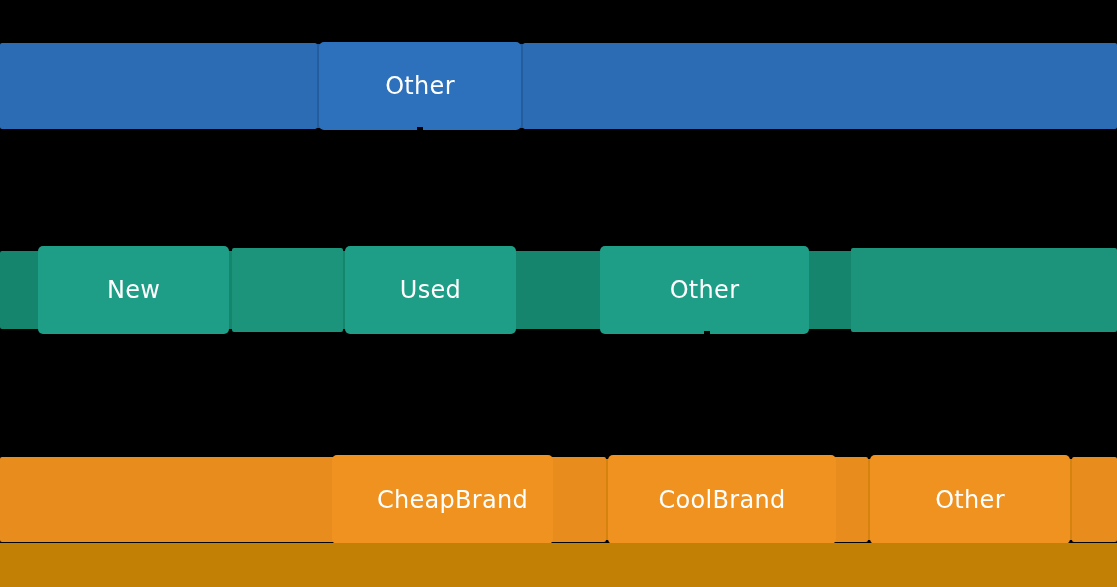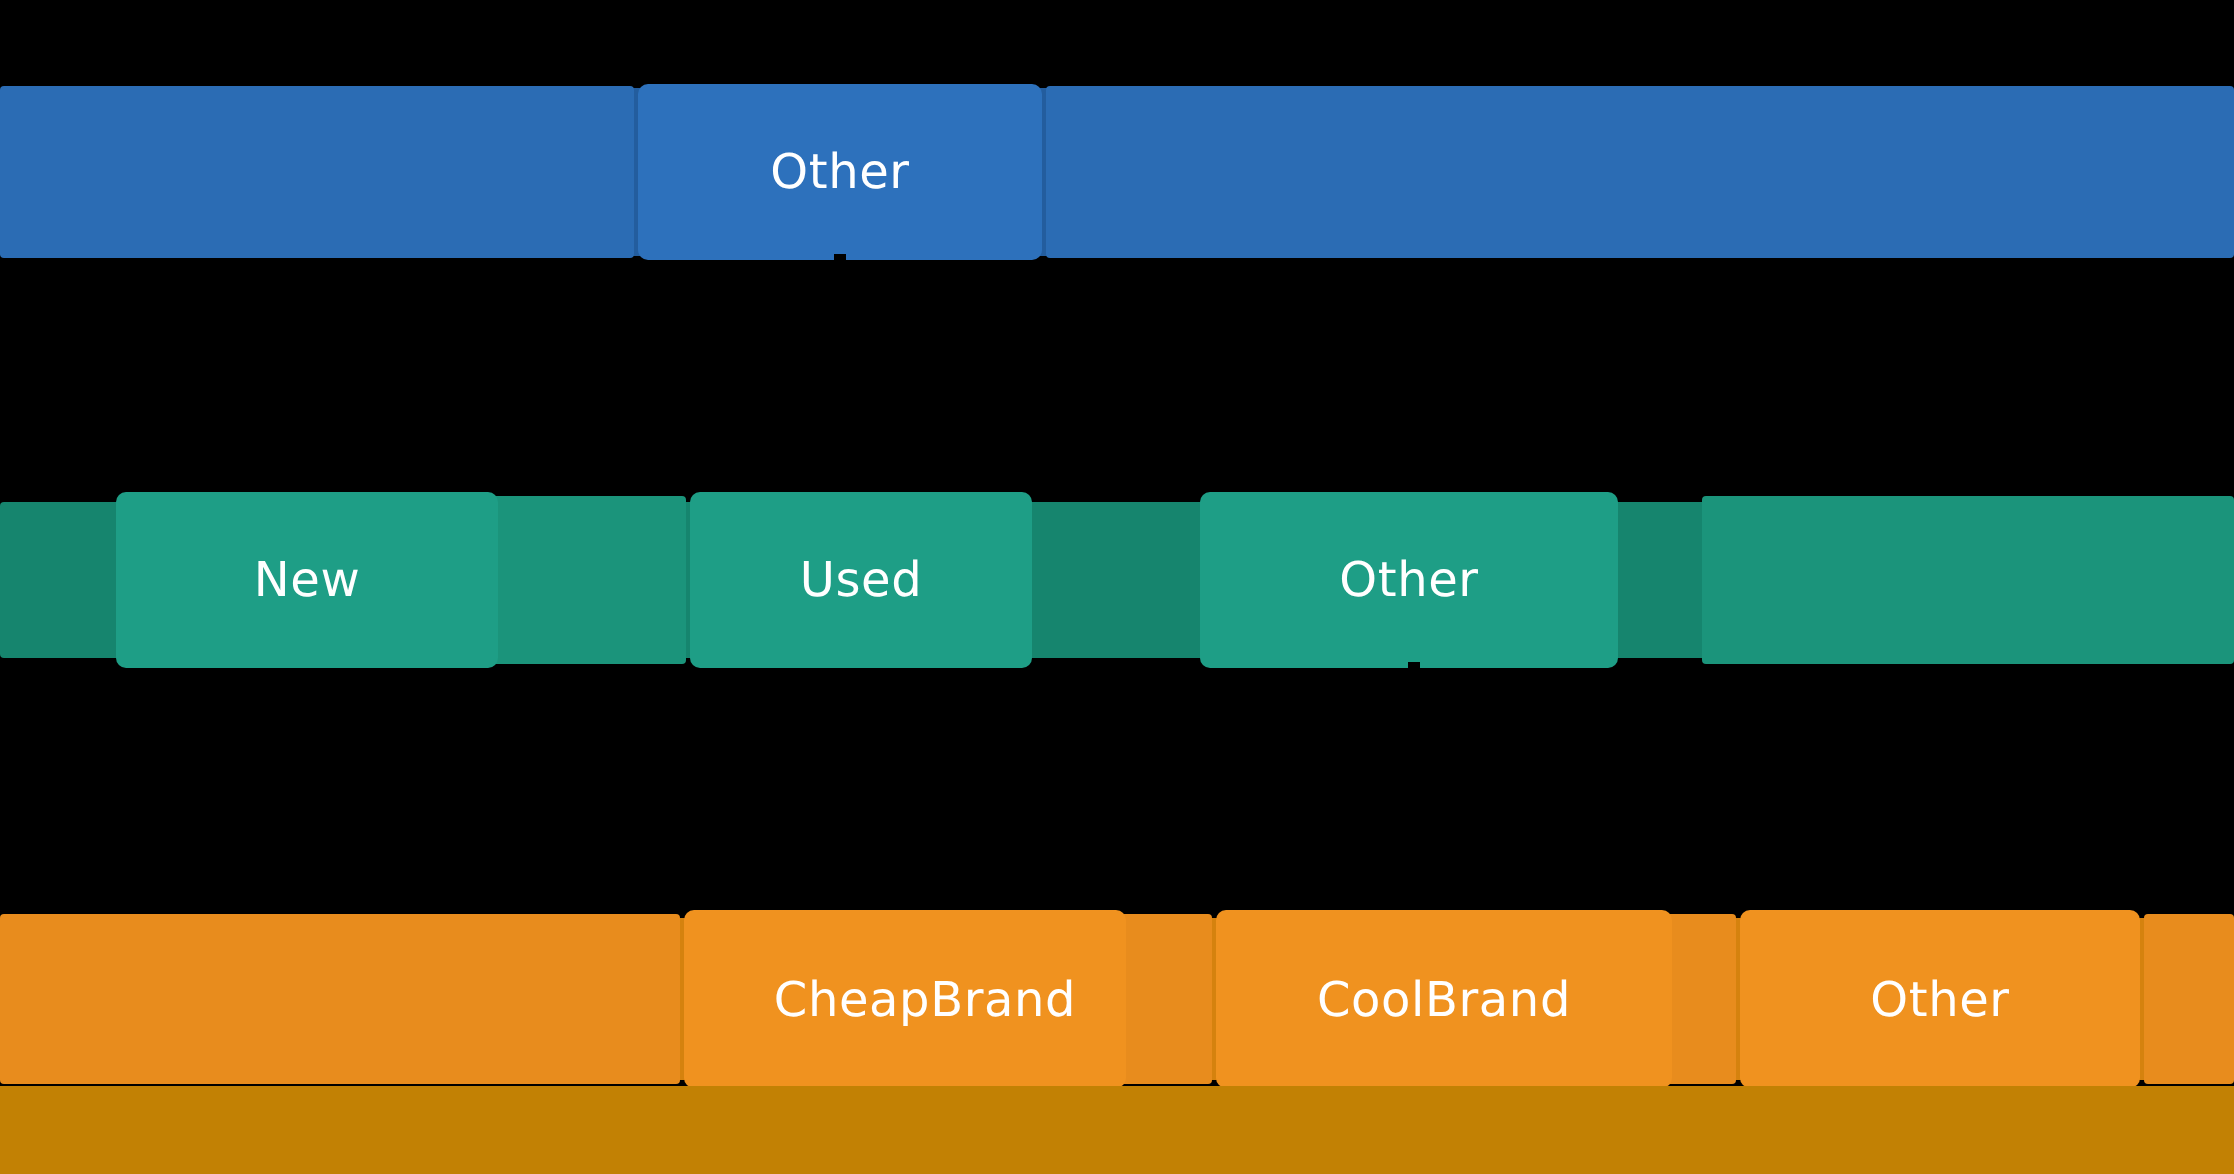--- a/index.html
+++ b/index.html
@@ -39,37 +39,37 @@
   <div class="seg dim blue-dim" style="left:0;top:43px;width:317px;height:86px;"></div>
   <div class="seg dim blue-dim" style="left:523px;top:43px;width:594px;height:86px;"></div>
   <div class="seg node blue-node" style="left:319px;top:42px;width:202px;height:88px;">
     <span class="lbl">Other</span>
   </div>
   <div class="seg stub" style="left:417px;top:127px;width:6px;height:3px;"></div>
 
   <div class="seg track teal-track" style="left:0;top:251px;width:1117px;height:78px;"></div>
   <div class="seg dim teal-dim" style="left:232px;top:248px;width:111px;height:84px;"></div>
   <div class="seg dim teal-dim" style="left:851px;top:248px;width:266px;height:84px;"></div>
-  <div class="seg node teal-node" style="left:38px;top:246px;width:191px;height:88px;margin-left:20px;">
+  <div class="seg node teal-node" style="left:38px;top:246px;width:191px;height:88px;">
     <span class="lbl">New</span>
   </div>
   <div class="seg node teal-node" style="left:345px;top:246px;width:171px;height:88px;">
     <span class="lbl">Used</span>
   </div>
   <div class="seg node teal-node" style="left:600px;top:246px;width:209px;height:88px;">
     <span class="lbl">Other</span>
   </div>
   <div class="seg stub" style="left:704px;top:331px;width:6px;height:3px;"></div>
 
   <div class="seg track orange-track" style="left:0;top:459px;width:1117px;height:81px;"></div>
   <div class="seg dim orange-dim" style="left:0;top:457px;width:340px;height:85px;"></div>
   <div class="seg dim orange-dim" style="left:545px;top:457px;width:61px;height:85px;"></div>
   <div class="seg dim orange-dim" style="left:810px;top:457px;width:58px;height:85px;"></div>
   <div class="seg dim orange-dim" style="left:1072px;top:457px;width:45px;height:85px;"></div>
-  <div class="seg node orange-node" style="left:342px;top:455px;width:201px;height:89px;padding-left:20px;">
+  <div class="seg node orange-node" style="left:332px;top:455px;width:201px;height:89px;padding-left:20px;">
     <span class="lbl">CheapBrand</span>
   </div>
   <div class="seg node orange-node" style="left:608px;top:455px;width:228px;height:89px;">
     <span class="lbl">CoolBrand</span>
   </div>
   <div class="seg node orange-node" style="left:870px;top:455px;width:200px;height:89px;">
     <span class="lbl">Other</span>
   </div>
 
   <div class="seg strip" style="left:0;top:543px;width:1117px;height:44px;"></div>

